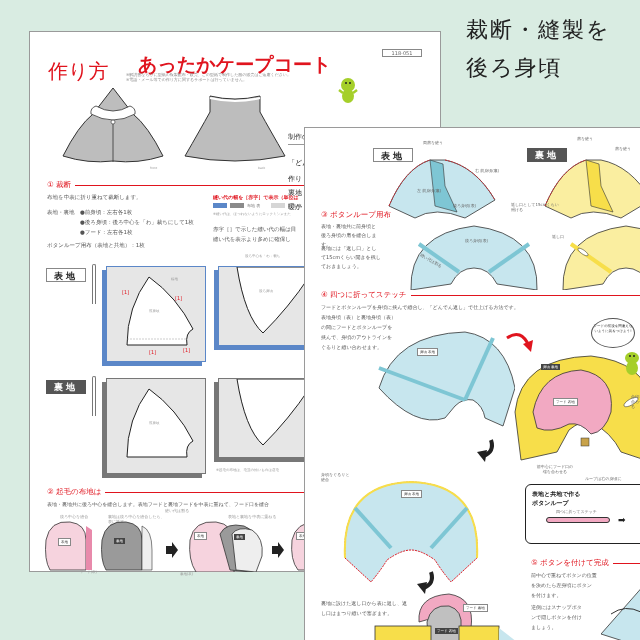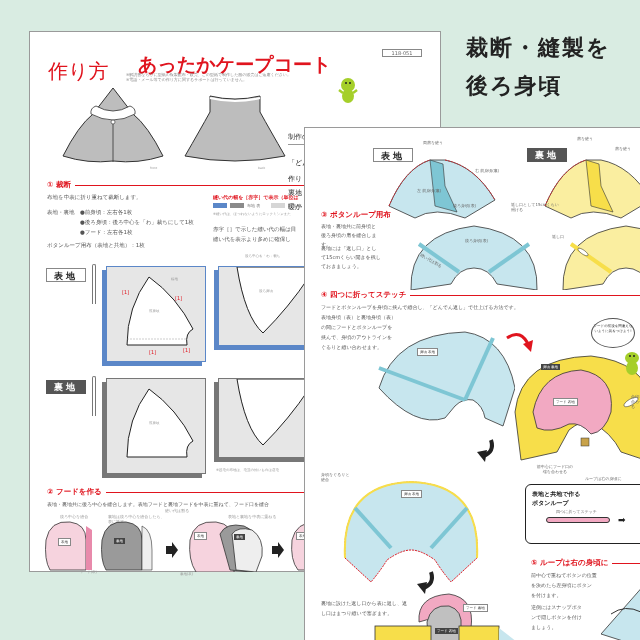--- a/index.html
+++ b/index.html
@@ -1,34 +1,34 @@
 <!DOCTYPE html>
 <html><head>
 <meta charset="utf-8">
 <style>
   * { box-sizing: border-box; margin: 0; padding: 0; }
   html, body { width: 640px; height: 640px; overflow: hidden; }
   body { background: #d9ece2; font-family: "DejaVu Sans", sans-serif; position: relative; color: #333; }
 
-  .headline { position: absolute; left: 466px; top: 29px; font-size: 22px; line-height: 38px; color: #222; letter-spacing: 2px; font-weight: bold; font-family: "DejaVu Sans", sans-serif; }
+  .headline { position: absolute; left: 466px; top: 11px; font-size: 22px; line-height: 38px; color: #222; letter-spacing: 2px; font-weight: normal; font-family: "DejaVu Sans", sans-serif; }
 
   
   .page-back { position: absolute; left: 29px; top: 31px; width: 412px; height: 541px; background: #fff; border: 1px solid #9a9a9a; }
   .title-big { position: absolute; left: 18px; top: 18px; font-size: 20px; font-weight: normal; color: #e0141e; margin-top: 8px; }
   .title-sub { position: absolute; left: 108px; top: 20px; font-size: 19px; font-weight: bold; color: #e0141e; }
   .title-note { position: absolute; left: 96px; top: 40px; font-size: 4px; color: #888; width: 190px; line-height: 5px; }
   .product-code { position: absolute; left: 352px; top: 17px; width: 40px; height: 8px; border: 1px solid #888; font-size: 5px; text-align: center; line-height: 7px; color: #666; }
 
   .cape-illus { position: absolute; }
   .cape-label { position: absolute; font-size: 3px; color: #999; }
 
   .point-title { position: absolute; left: 258px; top: 100px; font-size: 7px; color: #333; border-bottom: 1px solid #999; padding-bottom: 2px; }
   .point-line { position: absolute; left: 258px; font-size: 7px; color: #222; }
 
-  .sec-head { position: absolute; font-size: 7.5px; font-weight: bold; color: #e0141e; display: flex; align-items: center; }
+  .sec-head { position: absolute; font-size: 7.5px; font-weight: normal; color: #e0141e; display: flex; align-items: center; }
   .sec-head .rule { flex: 1; height: 1px; background: #e0141e; margin-left: 4px; }
   .body-text { position: absolute; font-size: 5.5px; color: #555; line-height: 10px; }
   .red-note { position: absolute; font-size: 5px; color: #e0141e; font-weight: bold; }
   .legend { position: absolute; display: flex; align-items: center; gap: 3px; font-size: 4px; color: #777; }
   .sw { width: 14px; height: 5px; display: inline-block; }
 
   .fabric-tag { position: absolute; width: 40px; height: 14px; font-size: 9px; font-weight: bold; text-align: center; line-height: 14px; letter-spacing: 3px; }
   .tag-light { border: 1px solid #888; background: #fff; color: #222; }
   .tag-dark { background: #555; color: #fff; }
 
@@ -152,21 +152,21 @@
   </div>
   <div class="cut-shadow-grey" style="left:184px;top:350px;width:100px;height:80px"></div>
   <div class="cut-panel" style="left:188px;top:346px;width:90px;height:80px">
     <svg width="90" height="80" viewBox="0 0 90 80">
       <path d="M18 0 Q26 50 44 66 Q70 40 90 10 L90 0 Z" fill="#fff" stroke="#222" stroke-width="1"></path>
     </svg>
   </div>
   <div class="cape-label" style="left:186px;top:436px;font-size:3.5px">※起毛の布地は、毛並の揃いものは逆毛</div>
 
   <div class="sec-head" style="left:17px;top:455px;width:260px">
-    <span>② フードを作る</span>
+    <span>② 起毛の布地は</span>
       <span class="rule"></span>
   </div>
   <div class="body-text" style="left:17px;top:467px;font-size:5px">表地・裏地共に後ろ中心を縫合します。表地フードと裏地フードを中表に重ねて、フード口を縫合</div>
 
   <div class="cape-label" style="left:30px;top:482px;font-size:4px">後ろ中心を縫合</div>
   <div class="cape-label" style="left:78px;top:482px;font-size:4px;width:60px">裏地は後ろ中心を縫合したら、表に返す</div>
   <div class="cape-label" style="left:135px;top:476px;font-size:4px">縫い代は割る</div>
   <div class="cape-label" style="left:198px;top:482px;font-size:4px;width:50px">表地と裏地を中表に重ねる</div>
 
   <svg style="position:absolute;left:10px;top:488px" width="280" height="52" viewBox="0 0 280 52">
@@ -307,21 +307,21 @@
     <path d="M52 30 Q50 4 82 2 Q108 6 104 36 L90 40 Q80 20 66 26Z" fill="#f2a9c2" stroke="#333" stroke-width="0.8"></path>
     <path d="M60 30 Q64 12 82 14 Q96 18 94 36 L92 60 L62 60Z" fill="#c0c0c0" stroke="#333" stroke-width="0.8"></path>
     <rect x="8" y="34" width="56" height="26" fill="#f7de4a" stroke="#333" stroke-width="0.8"></rect>
     <rect x="92" y="34" width="40" height="26" fill="#f7de4a" stroke="#333" stroke-width="0.8"></rect>
     <path d="M132 36 L150 50 L150 60 L132 60Z" fill="#c7e6ee"></path>
   </svg>
   <div class="mini-tag mini-light" style="left:158px;top:476px">フード 裏地</div>
   <div class="mini-tag mini-dark" style="left:130px;top:500px">フード 表地</div>
 
   <div class="sec-head" style="left:226px;top:430px;width:120px">
-    <span>⑤ ループは右の身頃に</span>
+    <span>⑤ ボタンを付けて完成</span>
       <span class="rule"></span>
   </div>
   <div class="body-text" style="left:226px;top:442px;width:66px;font-size:5px;line-height:10px">前中心で重ねてボタンの位置を決めたら左身頃にボタンを付けます。</div>
   <div class="body-text" style="left:226px;top:474px;width:56px;font-size:5px;line-height:10px">逆側にはスナップボタンで隠しボタンを付けましょう。</div>
   <svg style="position:absolute;left:296px;top:456px" width="44" height="64" viewBox="0 0 44 64">
     <path d="M44 0 L0 50 L44 64Z" fill="#c7e6ee" stroke="#333" stroke-width="0.8"></path>
     <path d="M10 30 Q24 20 40 28" fill="none" stroke="#333" stroke-width="1"></path>
   </svg>
 </div>
 

